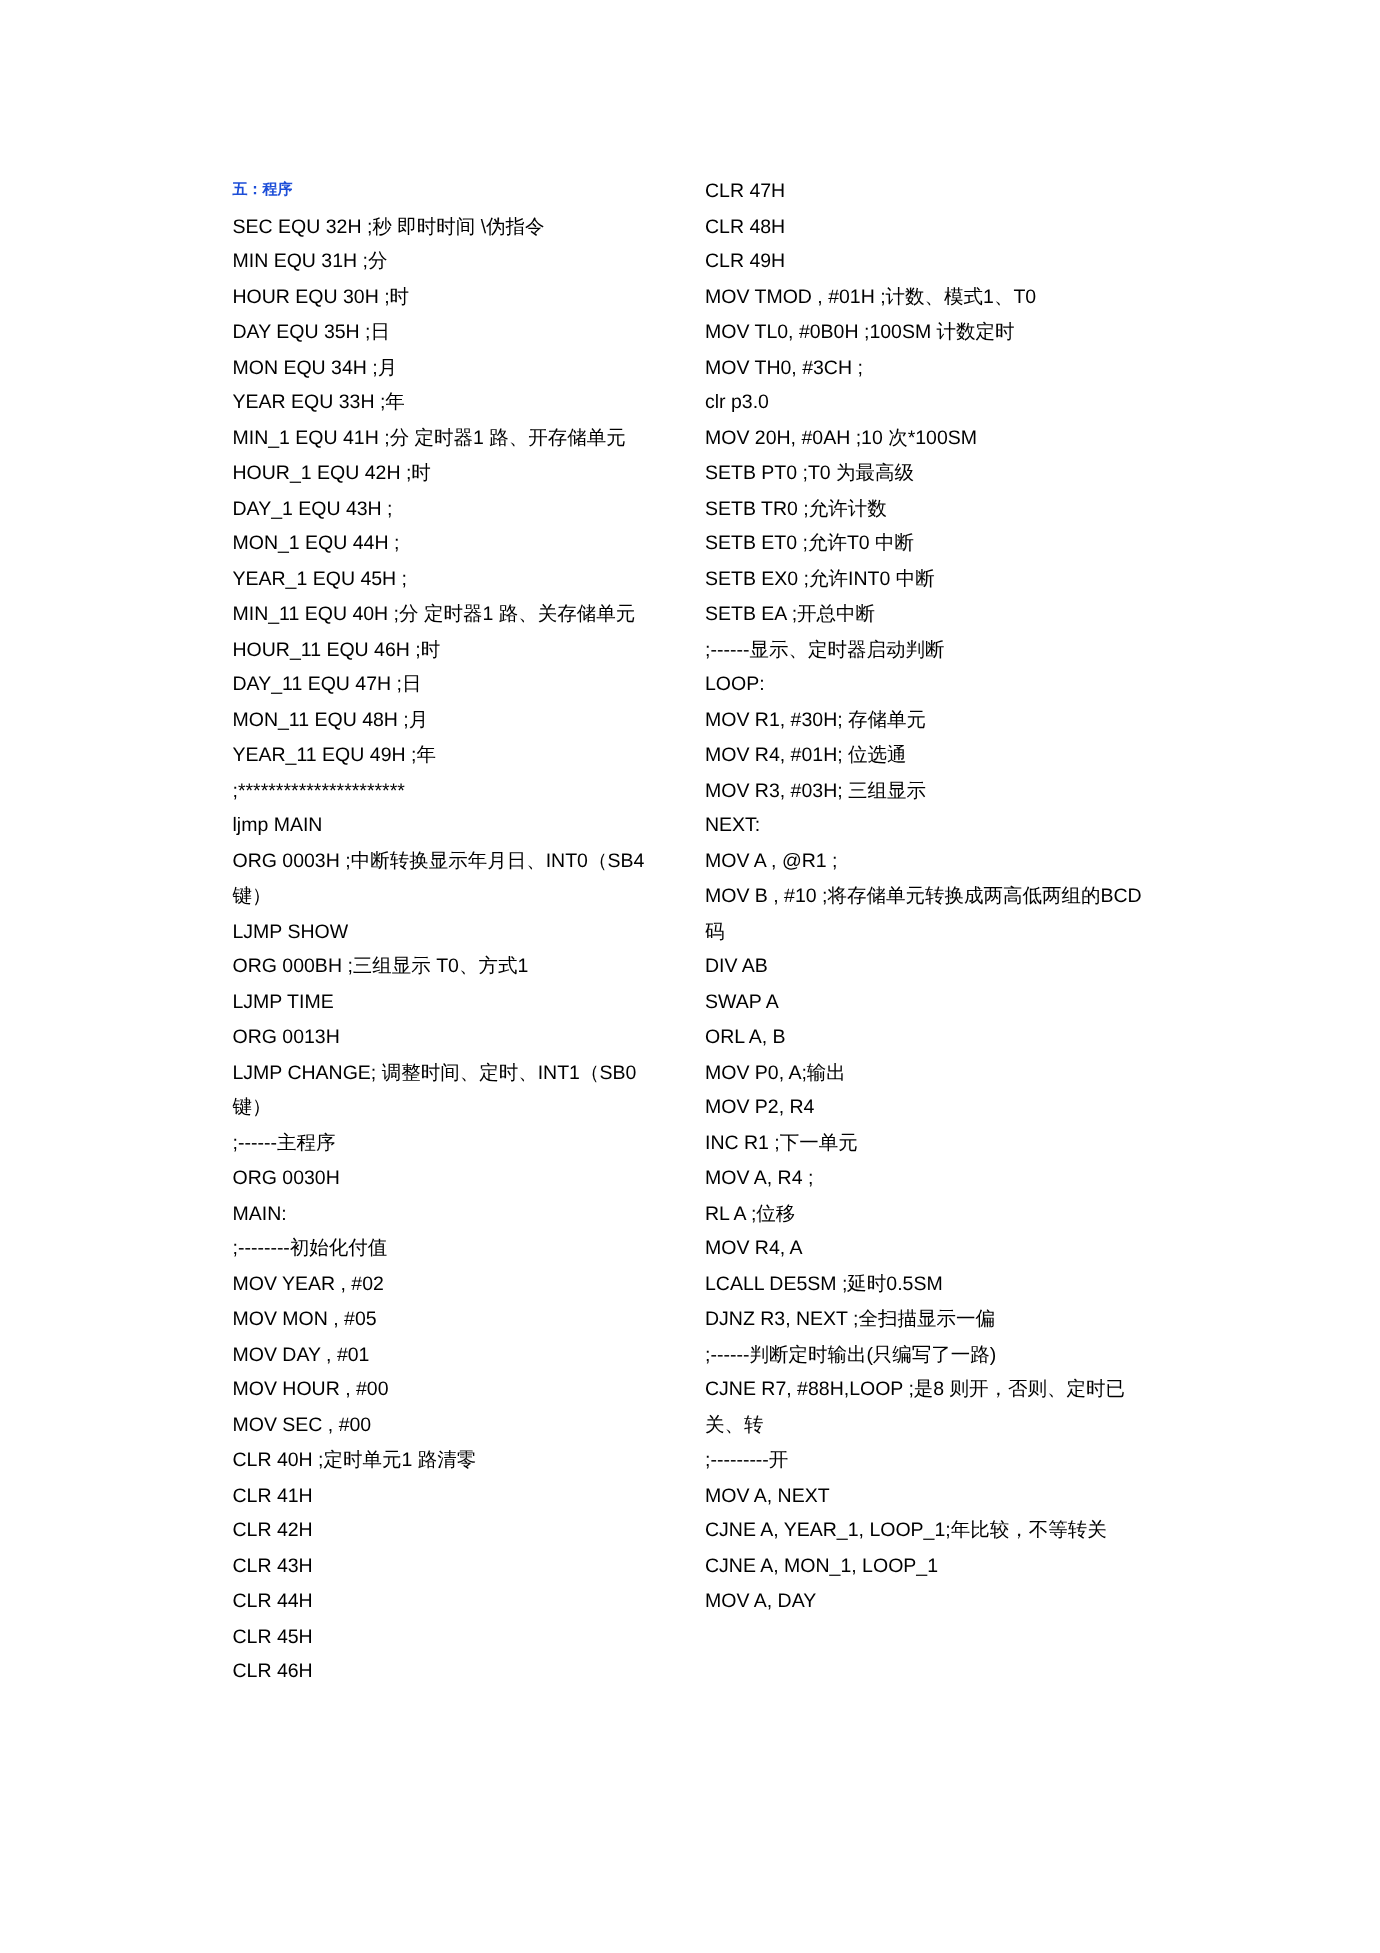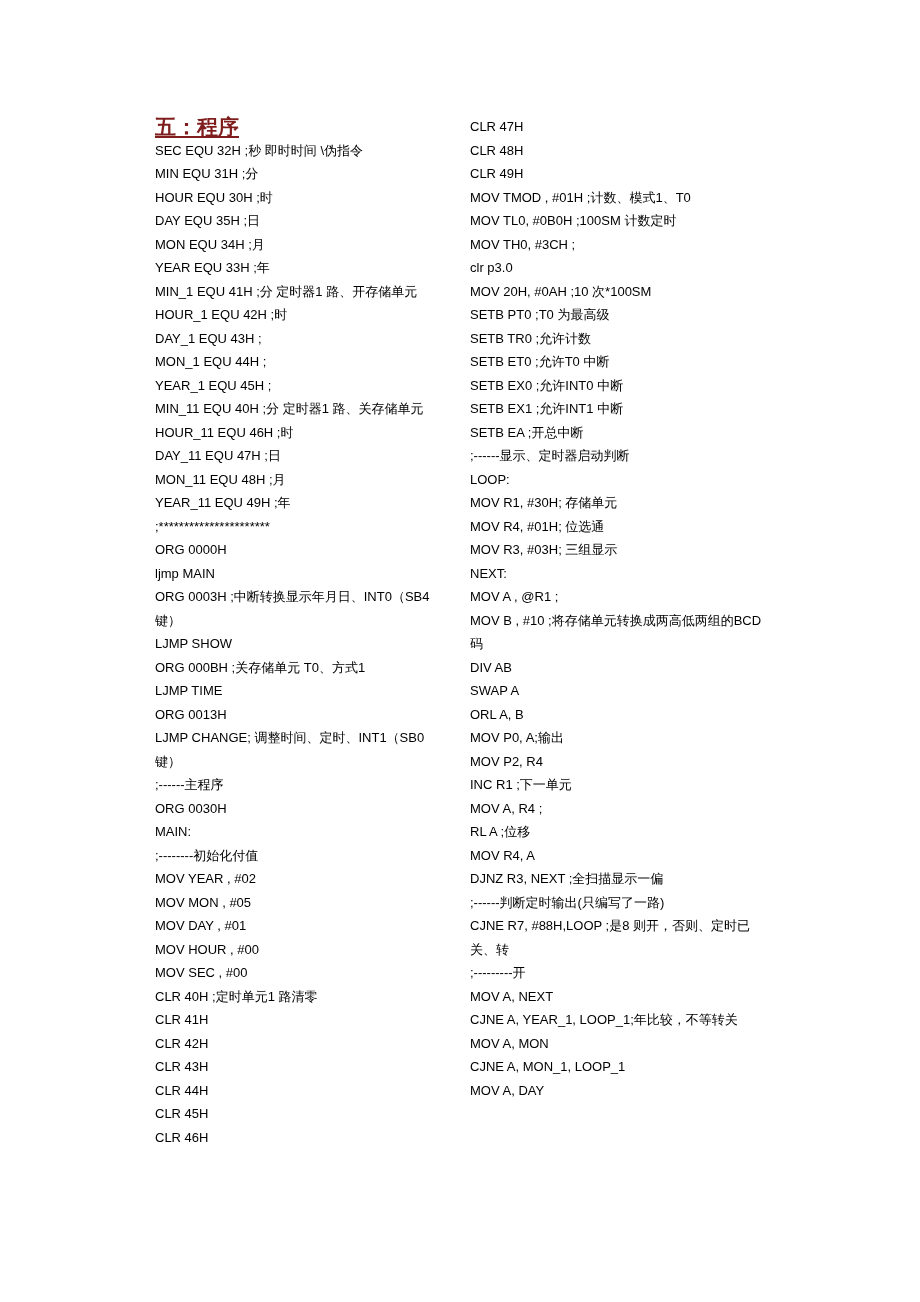--- a/index.html
+++ b/index.html
@@ -17,25 +17,24 @@
     display: flex;
     gap: 20px;
   }
   .col {
     flex: 1;
     font-size: 13px;
     line-height: 23.5px;
     color: #000000;
   }
   .heading {
-    font-size: 21px;
+    font-size: 10px;
     font-weight: bold;
     line-height: 23.5px;
-    color: #7f1d1d;
-    text-decoration: underline;
+    color: #1d4ed8;
   }
   .line {
     white-space: pre-wrap;
   }
 </style>
 </head>
 <body>
 
 <div class="page">
   <div class="columns">
@@ -52,25 +51,24 @@
           <div class="line">HOUR_1 EQU 42H ;时</div>
           <div class="line">DAY_1 EQU 43H ;</div>
           <div class="line">MON_1 EQU 44H ;</div>
           <div class="line">YEAR_1 EQU 45H ;</div>
           <div class="line">MIN_11 EQU 40H ;分 定时器1 路、关存储单元</div>
           <div class="line">HOUR_11 EQU 46H ;时</div>
           <div class="line">DAY_11 EQU 47H ;日</div>
           <div class="line">MON_11 EQU 48H ;月</div>
           <div class="line">YEAR_11 EQU 49H ;年</div>
           <div class="line">;**********************</div>
-          <div class="line">ORG 0000H</div>
           <div class="line">ljmp MAIN</div>
           <div class="line">ORG 0003H ;中断转换显示年月日、INT0（SB4键）</div>
           <div class="line">LJMP SHOW</div>
-          <div class="line">ORG 000BH ;关存储单元 T0、方式1</div>
+          <div class="line">ORG 000BH ;三组显示 T0、方式1</div>
           <div class="line">LJMP TIME</div>
           <div class="line">ORG 0013H</div>
           <div class="line">LJMP CHANGE; 调整时间、定时、INT1（SB0 键）</div>
           <div class="line">;------主程序</div>
           <div class="line">ORG 0030H</div>
           <div class="line">MAIN:</div>
           <div class="line">;--------初始化付值</div>
           <div class="line">MOV YEAR , #02</div>
           <div class="line">MOV MON , #05</div>
           <div class="line">MOV DAY , #01</div>
@@ -92,44 +90,43 @@
           <div class="line">CLR 49H</div>
           <div class="line">MOV TMOD , #01H ;计数、模式1、T0</div>
           <div class="line">MOV TL0, #0B0H ;100SM 计数定时</div>
           <div class="line">MOV TH0, #3CH ;</div>
           <div class="line">clr p3.0</div>
           <div class="line">MOV 20H, #0AH ;10 次*100SM</div>
           <div class="line">SETB PT0 ;T0 为最高级</div>
           <div class="line">SETB TR0 ;允许计数</div>
           <div class="line">SETB ET0 ;允许T0 中断</div>
           <div class="line">SETB EX0 ;允许INT0 中断</div>
-          <div class="line">SETB EX1 ;允许INT1 中断</div>
           <div class="line">SETB EA ;开总中断</div>
           <div class="line">;------显示、定时器启动判断</div>
           <div class="line">LOOP:</div>
           <div class="line">MOV R1, #30H; 存储单元</div>
           <div class="line">MOV R4, #01H; 位选通</div>
           <div class="line">MOV R3, #03H; 三组显示</div>
           <div class="line">NEXT:</div>
           <div class="line">MOV A , @R1 ;</div>
           <div class="line">MOV B , #10 ;将存储单元转换成两高低两组的BCD 码</div>
           <div class="line">DIV AB</div>
           <div class="line">SWAP A</div>
           <div class="line">ORL A, B</div>
           <div class="line">MOV P0, A;输出</div>
           <div class="line">MOV P2, R4</div>
           <div class="line">INC R1 ;下一单元</div>
           <div class="line">MOV A, R4 ;</div>
           <div class="line">RL A ;位移</div>
           <div class="line">MOV R4, A</div>
+          <div class="line">LCALL DE5SM ;延时0.5SM</div>
           <div class="line">DJNZ R3, NEXT ;全扫描显示一偏</div>
           <div class="line">;------判断定时输出(只编写了一路)</div>
           <div class="line">CJNE R7, #88H,LOOP ;是8 则开，否则、定时已关、转</div>
           <div class="line">;---------开</div>
           <div class="line">MOV A, NEXT</div>
           <div class="line">CJNE A, YEAR_1, LOOP_1;年比较，不等转关</div>
-          <div class="line">MOV A, MON</div>
           <div class="line">CJNE A, MON_1, LOOP_1</div>
           <div class="line">MOV A, DAY</div>
         </div>
     </div>
   </div>
 </div>
 
 </body></html>

